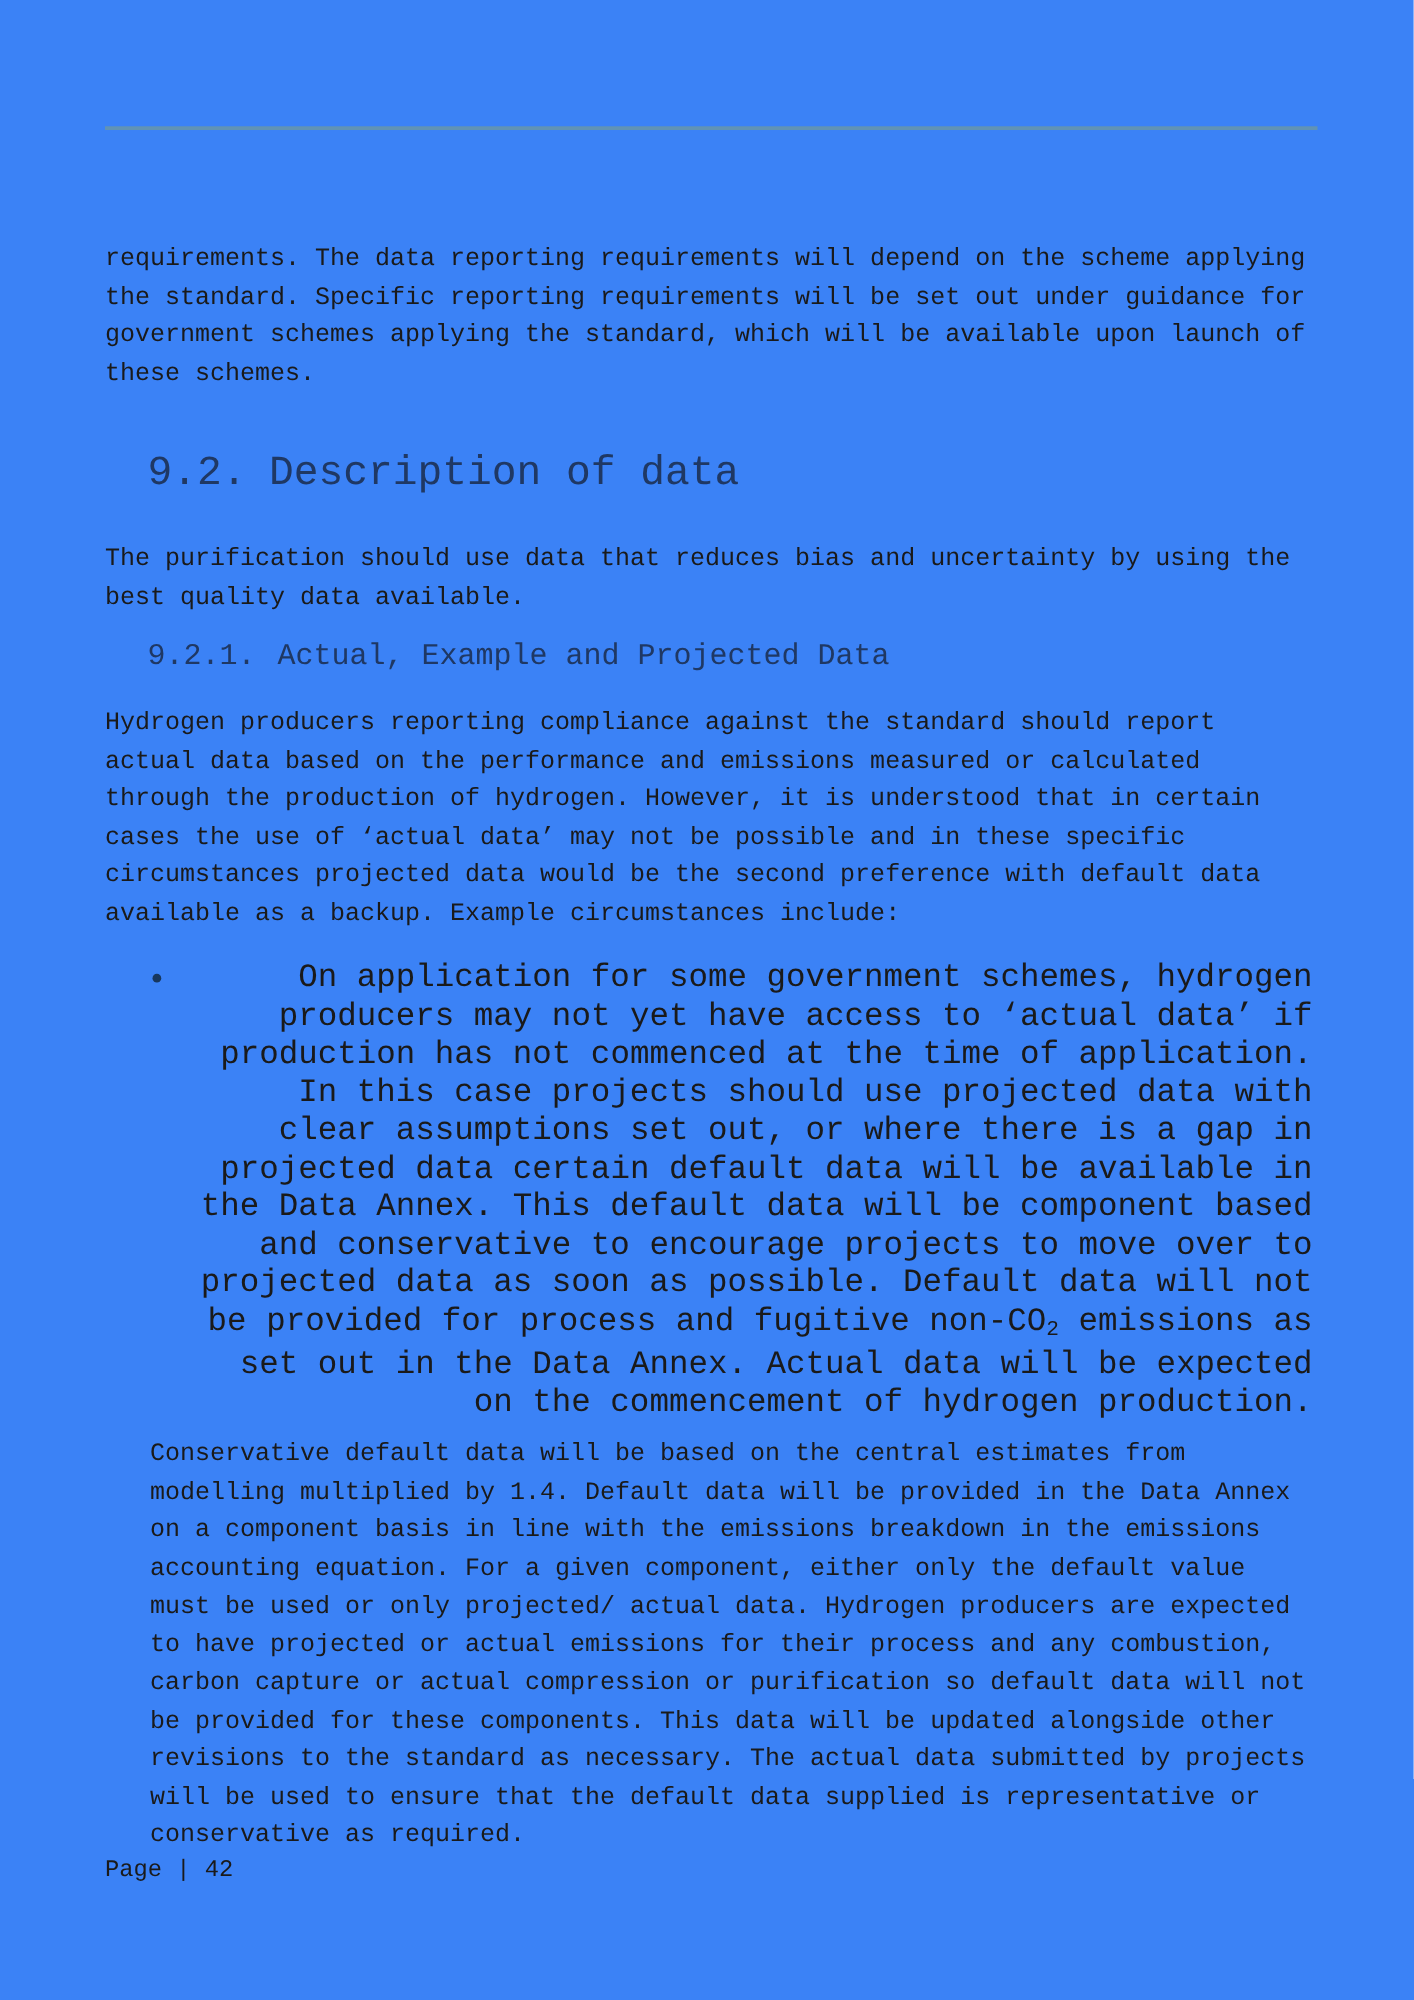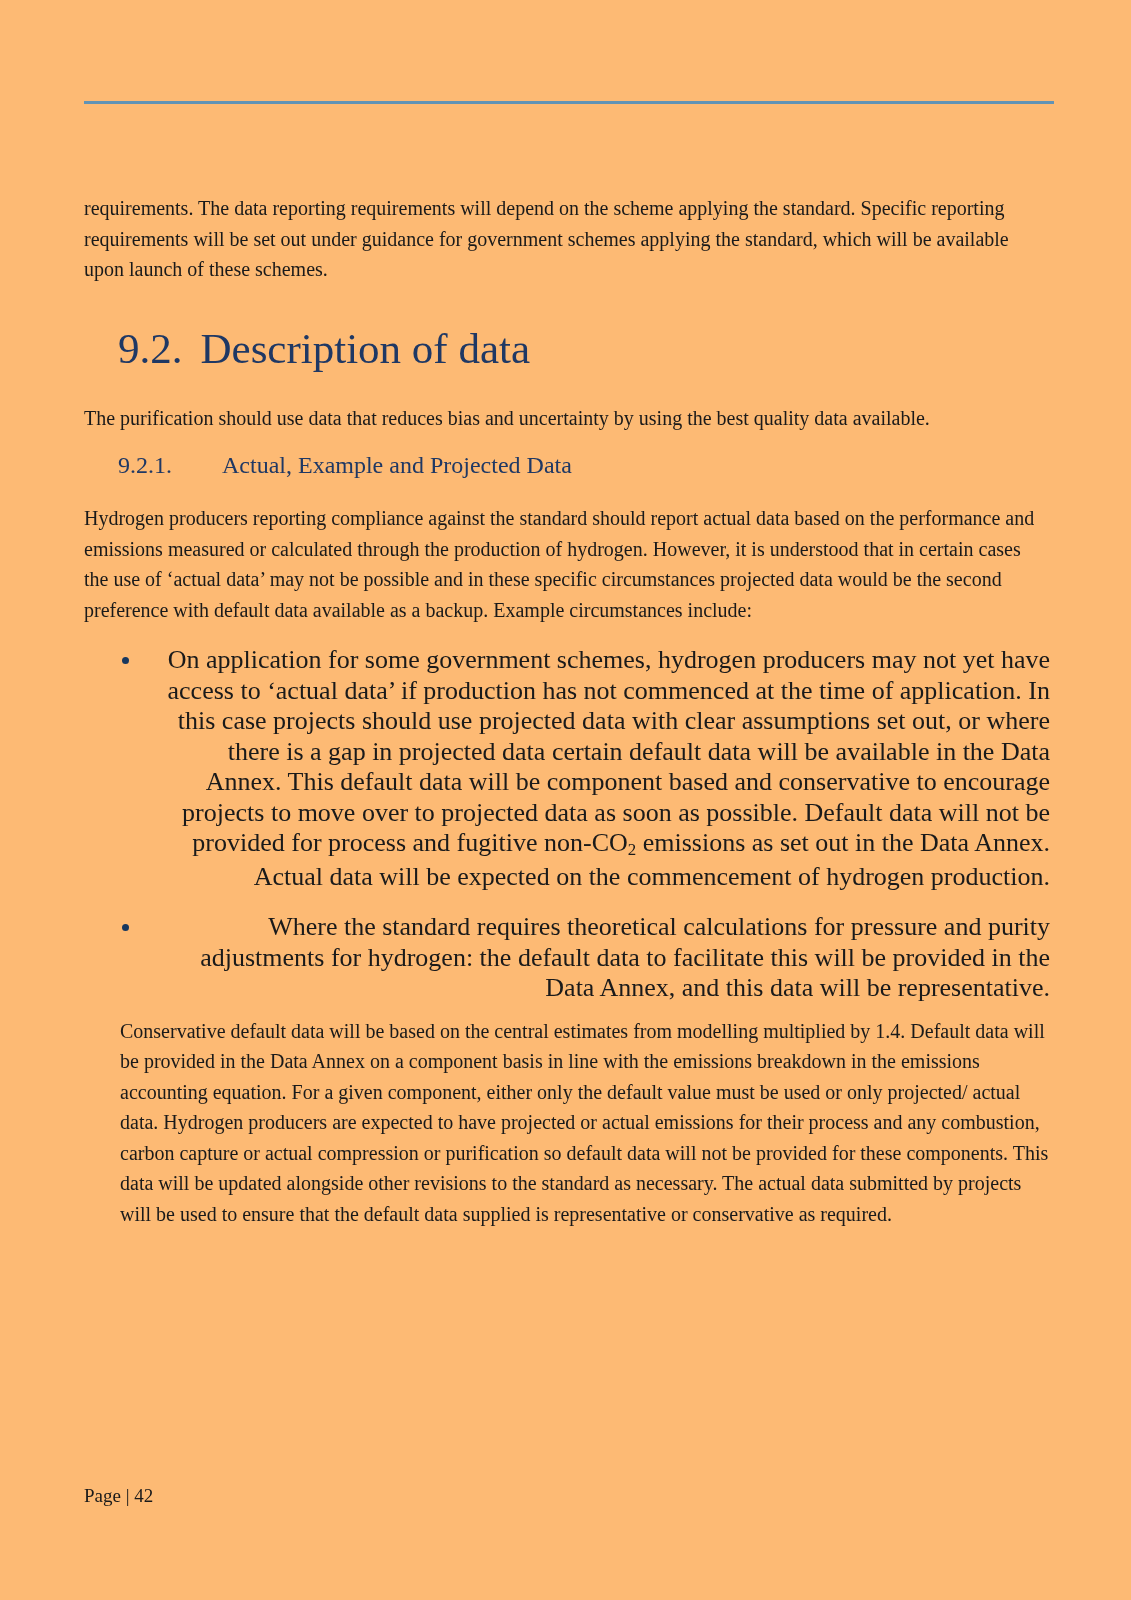--- a/index.html
+++ b/index.html
@@ -4,22 +4,22 @@
 <style>
   html, body {
     margin: 0;
     padding: 0;
     background: #ffffff;
   }
   .page {
     position: relative;
     width: 1131px;
     height: 1600px;
-    background: #fdba74;
-    font-family: Liberation Serif, serif;
+    background: #3b82f6;
+    font-family: Liberation Mono, monospace;
     color: #1a1a1a;
     overflow: hidden;
   }
   .top-rule {
     position: absolute;
     left: 84px;
     right: 77px;
     top: 101px;
     height: 3px;
     background: #6193b5;
@@ -32,21 +32,21 @@
   }
   .body-text {
     font-size: 20px;
     line-height: 30.5px;
     margin: 0;
   }
   .para-top-1 { margin-top: 193px; }
   .para-top-2 { margin-top: 24px; }
   h1.section-heading {
     margin: 44px 0 0 34px;
-    font-size: 43px;
+    font-size: 33px;
     line-height: 40px;
     font-weight: 400;
     color: #1f3864;
   }
   h1.section-heading .sec-num { margin-right: 18px; }
   .para-method { margin-top: 34px; }
   h2.subsection-heading {
     margin: 16px 0 0 34px;
     font-size: 24px;
     line-height: 32px;
@@ -120,23 +120,20 @@
     <h2 class="subsection-heading">
       <span class="subsec-num">9.2.1.</span><span>Actual, Example and Projected Data</span>
     </h2>
 
     <p class="body-text para-hydrogen">Hydrogen producers reporting compliance against the standard should report actual data based on the performance and emissions measured or calculated through the production of hydrogen. However, it is understood that in certain cases the use of ‘actual data’ may not be possible and in these specific circumstances projected data would be the second preference with default data available as a backup. Example circumstances include:</p>
 
     <ul class="bullet-list">
       <li>
         <span class="bullet-dot"></span><span>On application for some government schemes, hydrogen producers may not yet have access to ‘actual data’ if production has not commenced at the time of application. In this case projects should use projected data with clear assumptions set out, or where there is a gap in projected data certain default data will be available in the Data Annex. This default data will be component based and conservative to encourage projects to move over to projected data as soon as possible. Default data will not be provided for process and fugitive non-CO</span><span class="sub-script">2</span><span> emissions as set out in the Data Annex. Actual data will be expected on the commencement of hydrogen production.</span>
       </li>
-      <li>
-        <span class="bullet-dot"></span><span>Where the standard requires theoretical calculations for pressure and purity adjustments for hydrogen: the default data to facilitate this will be provided in the Data Annex, and this data will be representative.</span>
-      </li>
     </ul>
 
     <p class="body-text para-conservative">Conservative default data will be based on the central estimates from modelling multiplied by 1.4.  Default data will be provided in the Data Annex on a component basis in line with the emissions breakdown in the emissions accounting equation. For a given component, either only the default value must be used or only projected/ actual data. Hydrogen producers are expected to have projected or actual emissions for their process and any combustion, carbon capture or actual compression or purification so default data will not be provided for these components. This data will be updated alongside other revisions to the standard as necessary. The actual data submitted by projects will be used to ensure that the default data supplied is representative or conservative as required.</p>
 
   </div>
 
   <div class="page-footer">Page | 42</div>
 
 </div>
 

